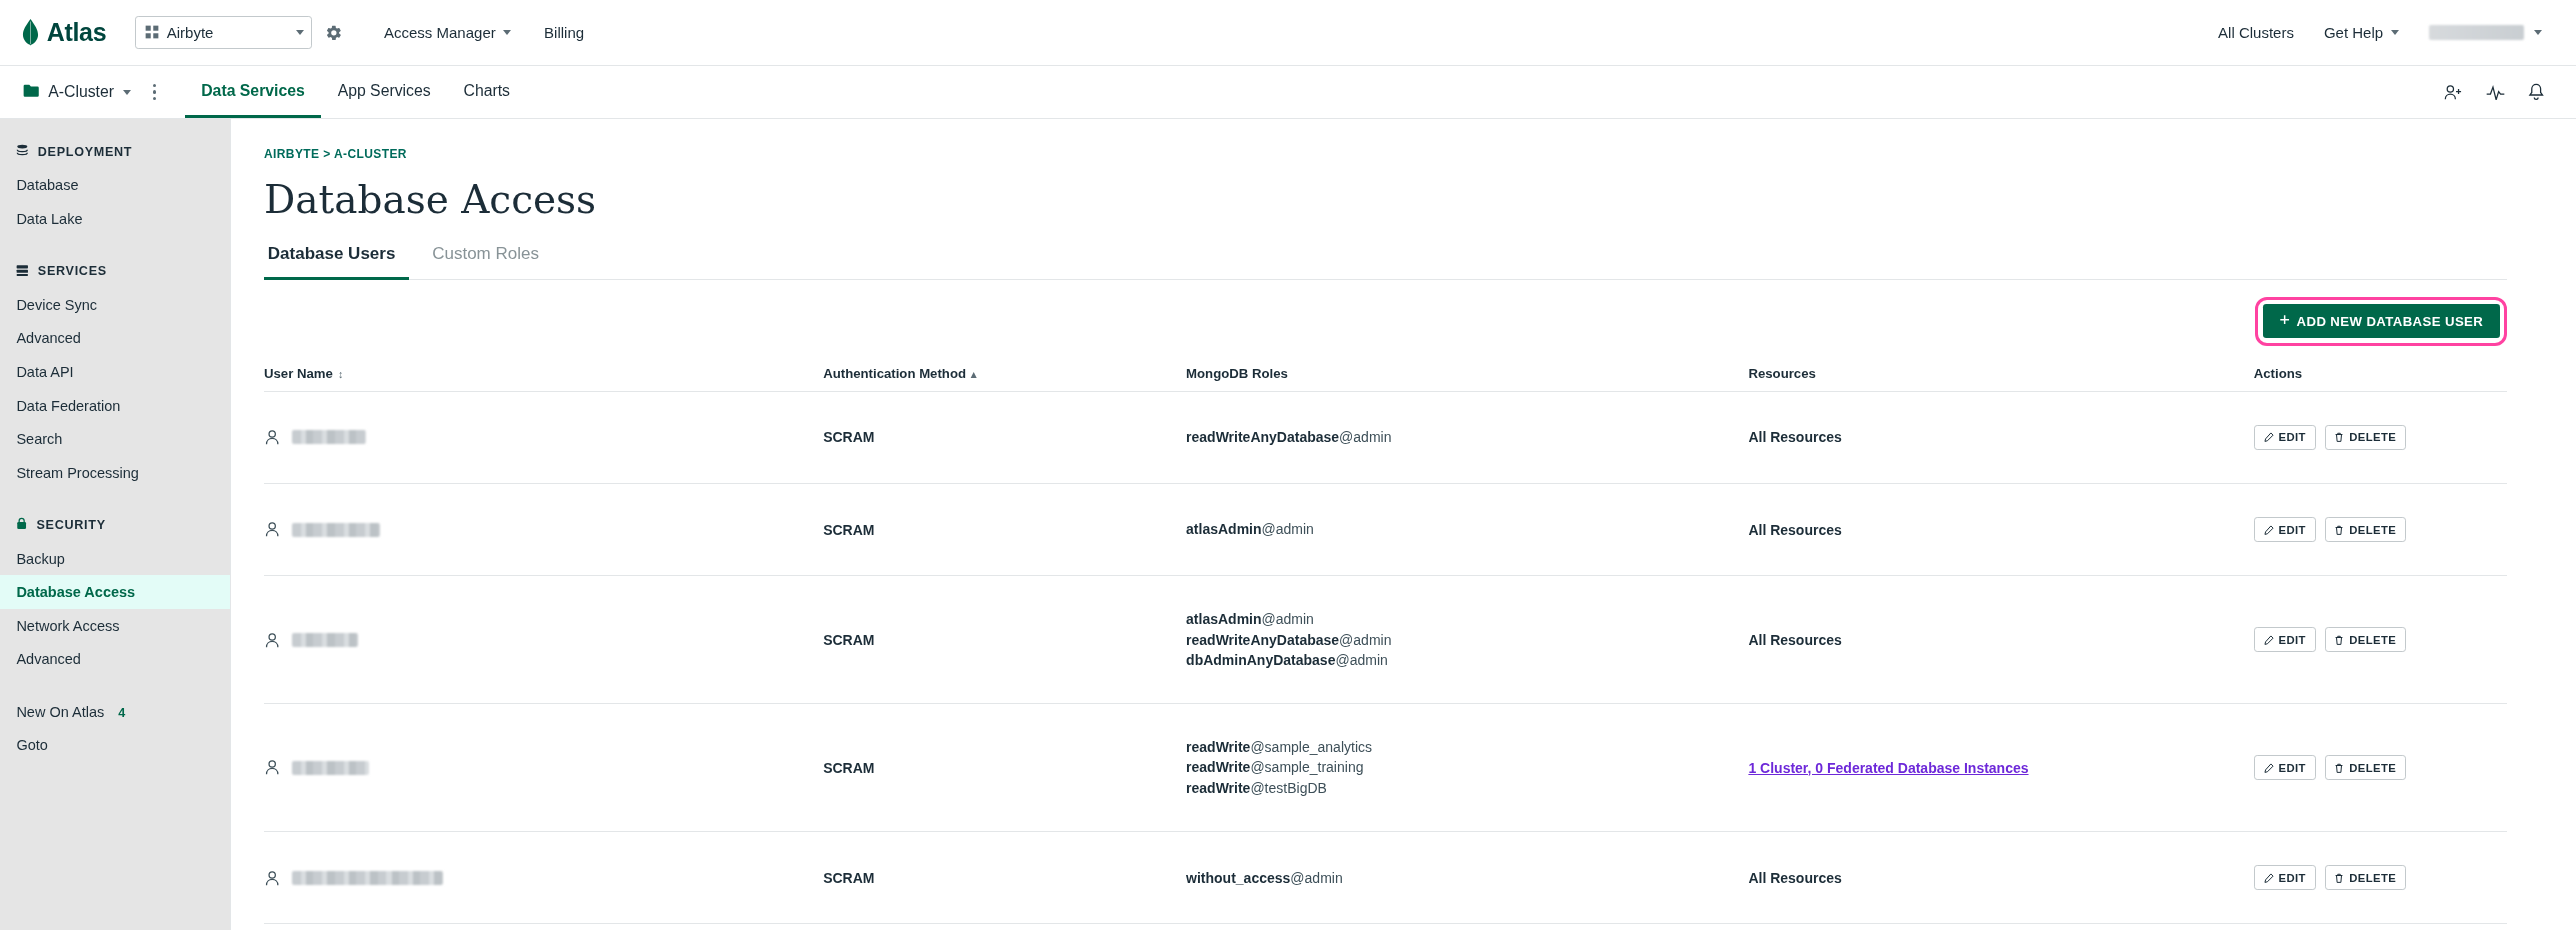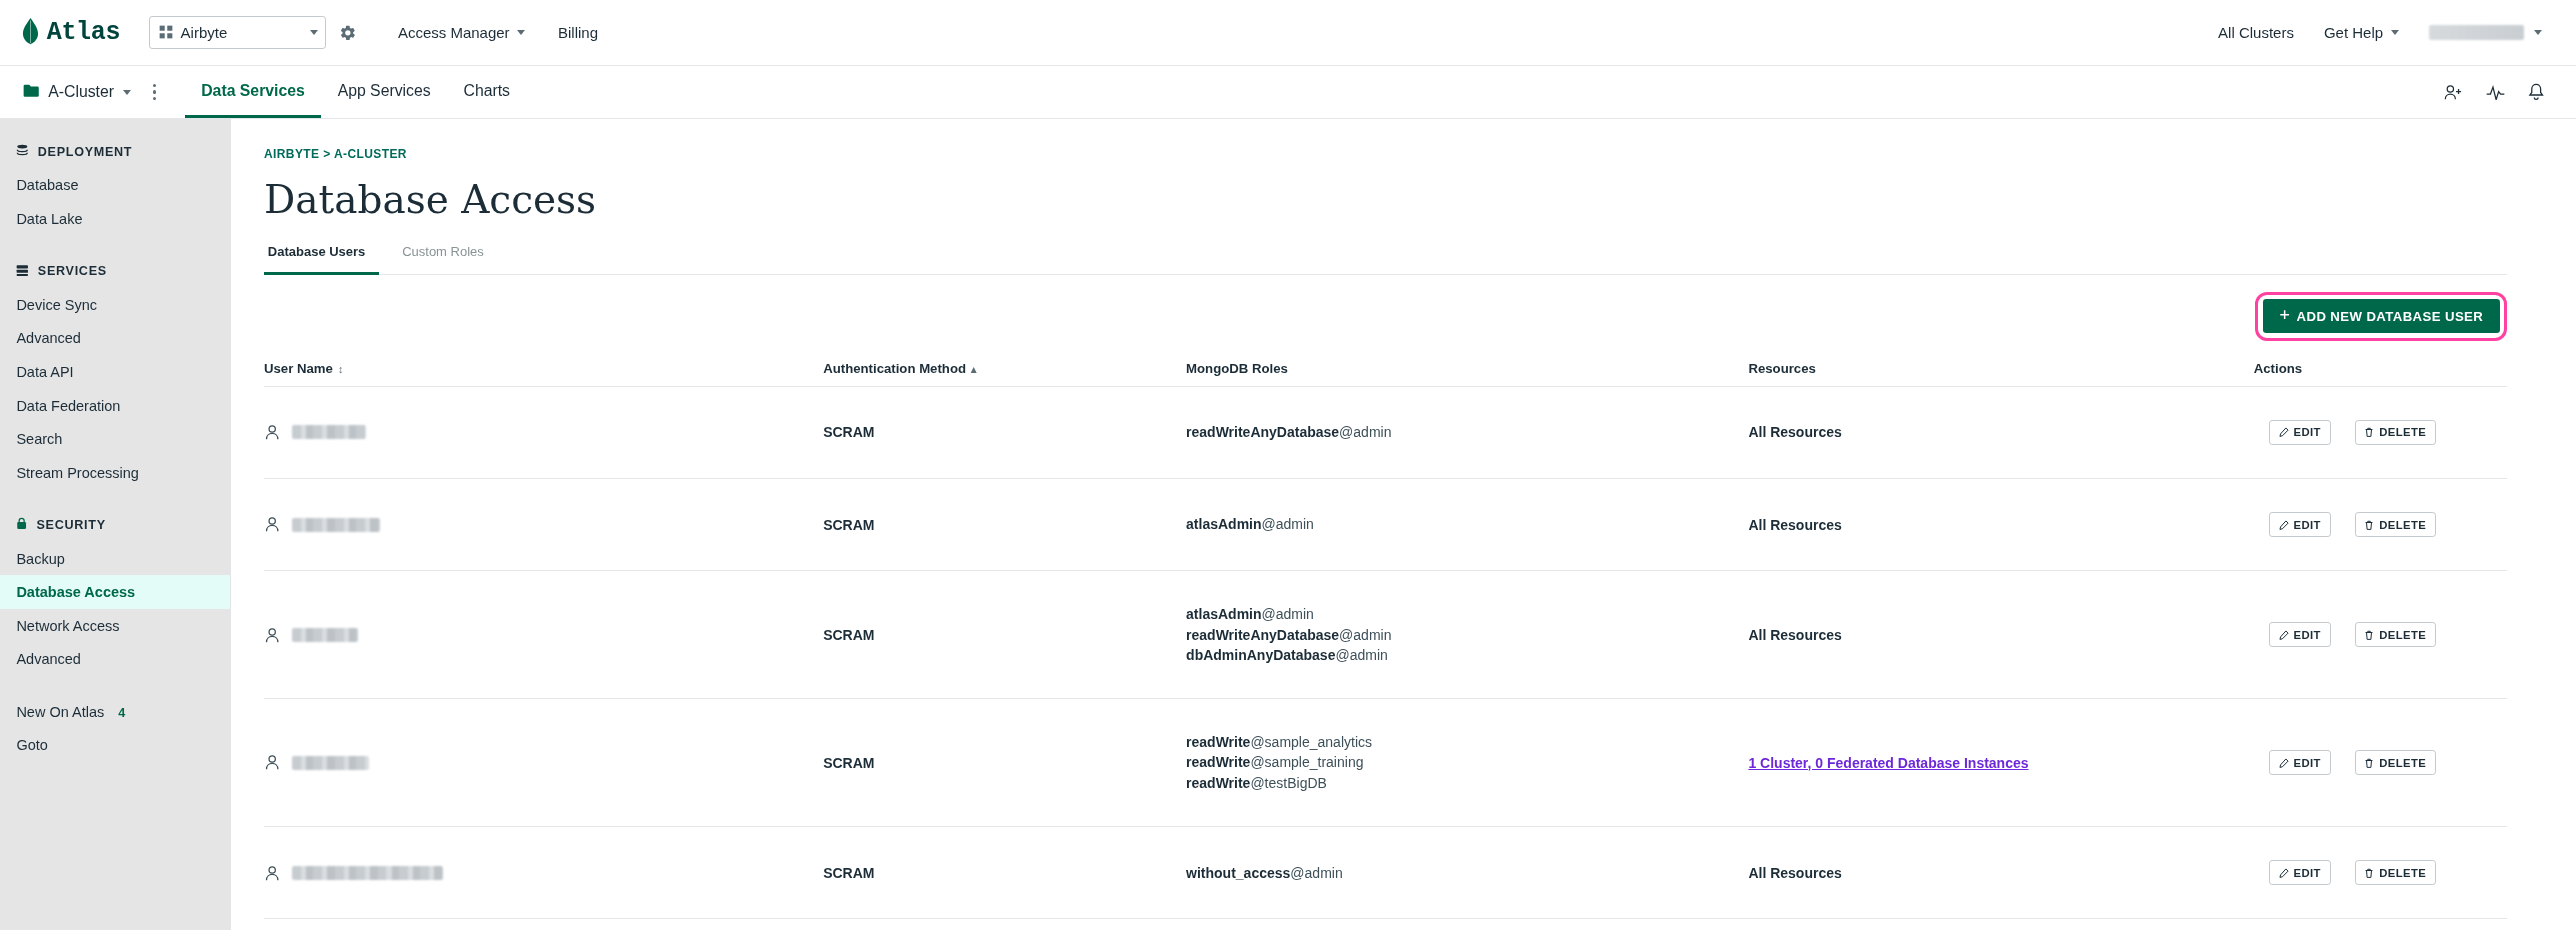--- a/index.html
+++ b/index.html
@@ -14,21 +14,21 @@
 
   
   .topnav {
     height: 66px;
     border-bottom: 0.6px solid #e3e6e8;
     display: flex;
     align-items: center;
     padding: 0 28px 0 21.4px;
     background: #fff;
   }
-  .logo-wrap { display: flex; gap: 6.3px; margin-right: 29px; font-family: Liberation Mono, monospace; }
+  .logo-wrap { display: flex; align-items: center; gap: 6.3px; margin-right: 29px; }
   .leaf { width: 19px; height: 26.5px; position: relative; }
   .leaf svg { display: block; }
   .logo-text { font-size: 25px; font-weight: 700; color: #00453d; letter-spacing: -0.3px; }
 
   .org-select {
     display: flex; align-items: center;
     border: 0.6px solid #c3c9cc;
     border-radius: 3.2px;
     height: 33px;
     min-width: 177px;
@@ -136,21 +136,21 @@
     color: #006b5b; text-transform: uppercase; margin-bottom: 16.4px;
   }
   .breadcrumb .sep { color: #006b5b; }
   .page-title {
     font-size: 39px; font-weight: 400; color: #1c2d38;
     font-family: "DejaVu Serif", serif;
     margin: 0 0 21.4px 0;
   }
   .tabs { display: flex; gap: 0; border-bottom: 0.6px solid #e3e6e8; }
   .tab {
-    font-size: 13px; padding: 0 14px 12.6px 3.8px; margin-right: 19px;
+    font-size: 17px; padding: 0 14px 12.6px 3.8px; margin-right: 19px;
     color: #889397; cursor: pointer; border-bottom: 3.2px solid transparent;
     position: relative; top: 0.6px;
   }
   .tab.active { color: #1c2d38; font-weight: 700; border-bottom-color: #00684a; }
 
   .action-row { display: flex; justify-content: flex-end; padding: 16.4px 0 10px 0; }
   .highlight-box {
     border: 3.2px solid #ff42a1;
     padding: 4.4px;
     border-radius: 12px;
@@ -198,21 +198,20 @@
   .res { font-weight: 700; font-size: 14px; }
   .res.link { color: #6d28d9; text-decoration: underline; cursor: pointer; margin-top: 16px; }
 
   .act-cell { display: flex; gap: 8.8px; justify-content: flex-start; }
   .btn-sm {
     border: 0.6px solid #c3c9cc; background: #fff; border-radius: 3.2px;
     font-size: 11.3px; font-weight: 700; letter-spacing: 0.4px;
     padding: 5.7px 8.8px; cursor: pointer; color: #1c2d38;
     display: inline-flex; align-items: center; gap: 5px;
     font-family: "Liberation Sans", sans-serif;
-    margin-left: 15px;
   }
   .icon { display: inline-flex; align-items: center; justify-content: center; }
 </style>
 </head>
 <body>
 
 <div class="topnav">
   <div class="logo-wrap">
     <span class="leaf">
       <svg width="19" height="26.5" viewBox="0 0 30 42">

